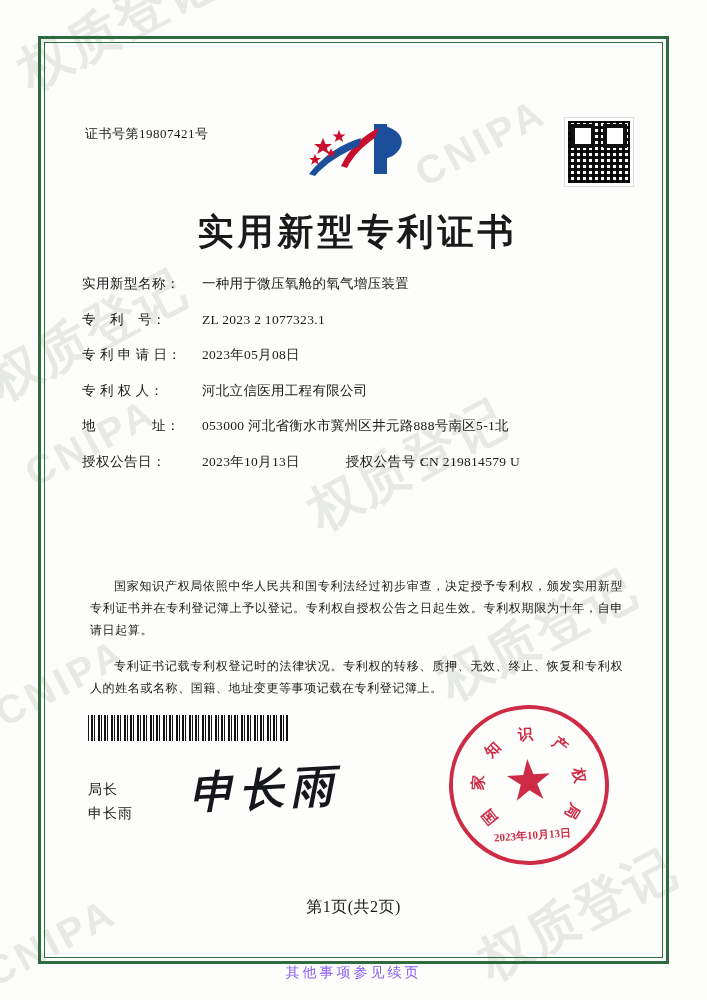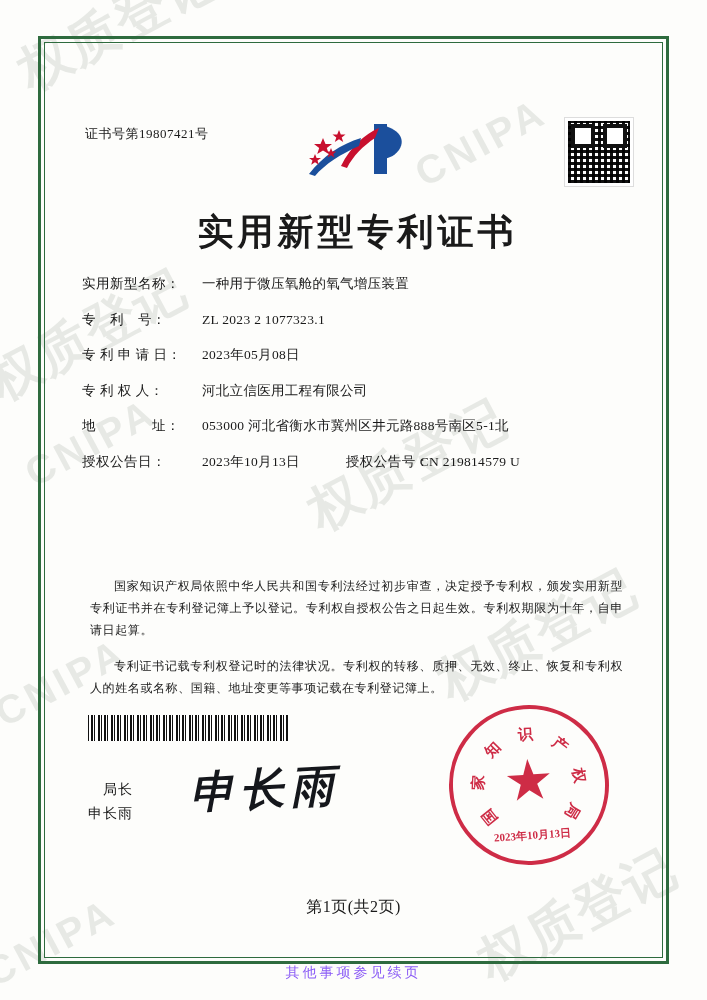--- a/index.html
+++ b/index.html
@@ -222,21 +222,20 @@
   }
 
   
   .sig-block {
     position: absolute;
     left: 28px;
     top: 718px;
     font-size: 14px;
     line-height: 24px;
     letter-spacing: 1px;
-    text-align: right;
   }
   .sig-hand {
     position: absolute;
     left: 130px;
     top: 700px;
     font-size: 44px;
     font-family: "Liberation Serif", serif;
     font-style: italic;
     font-weight: bold;
     letter-spacing: 6px;

